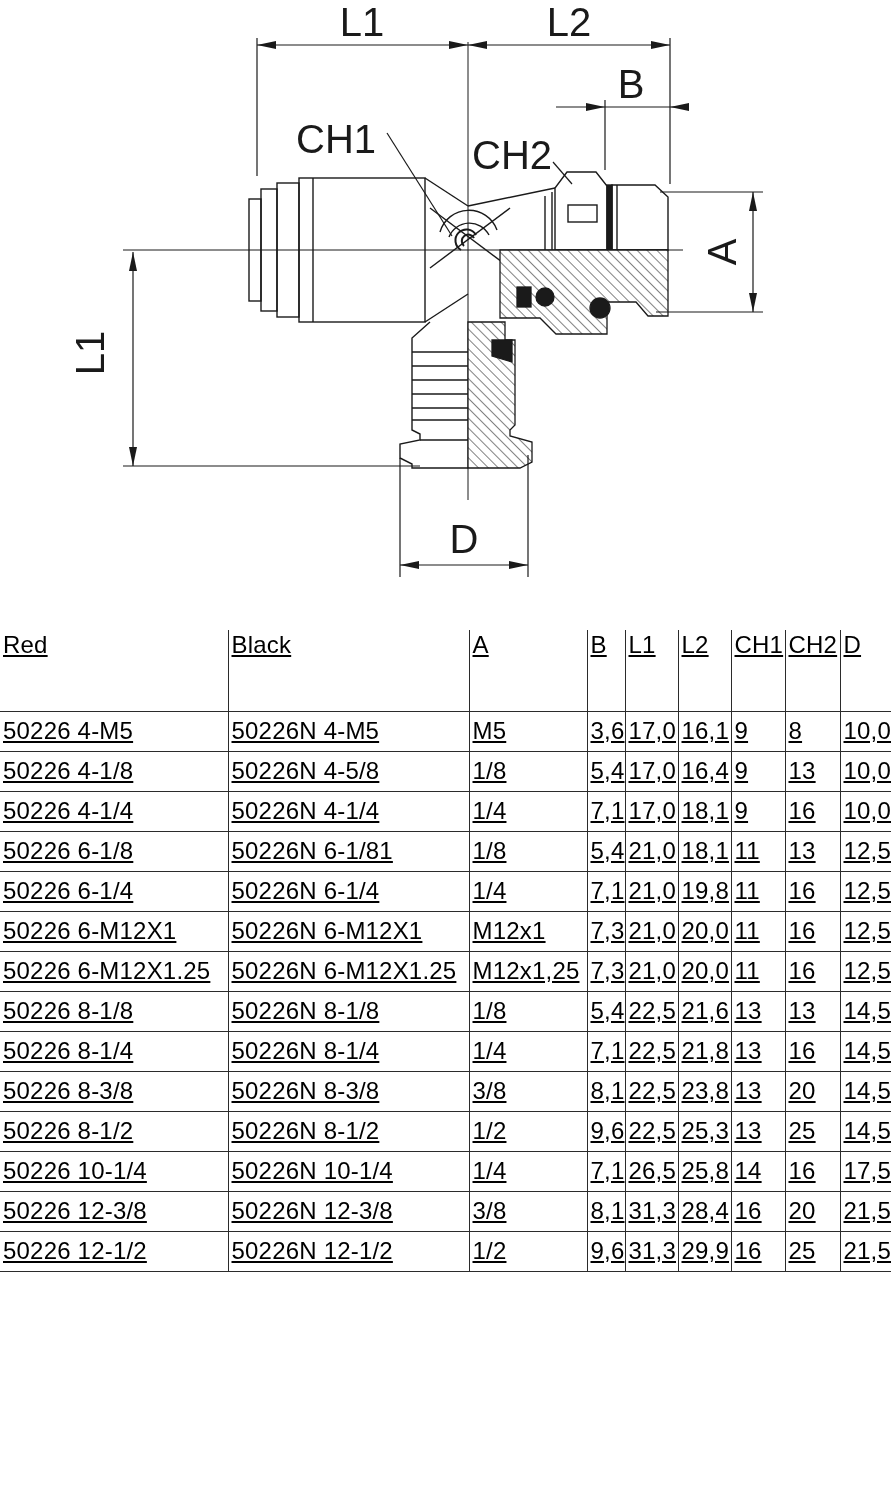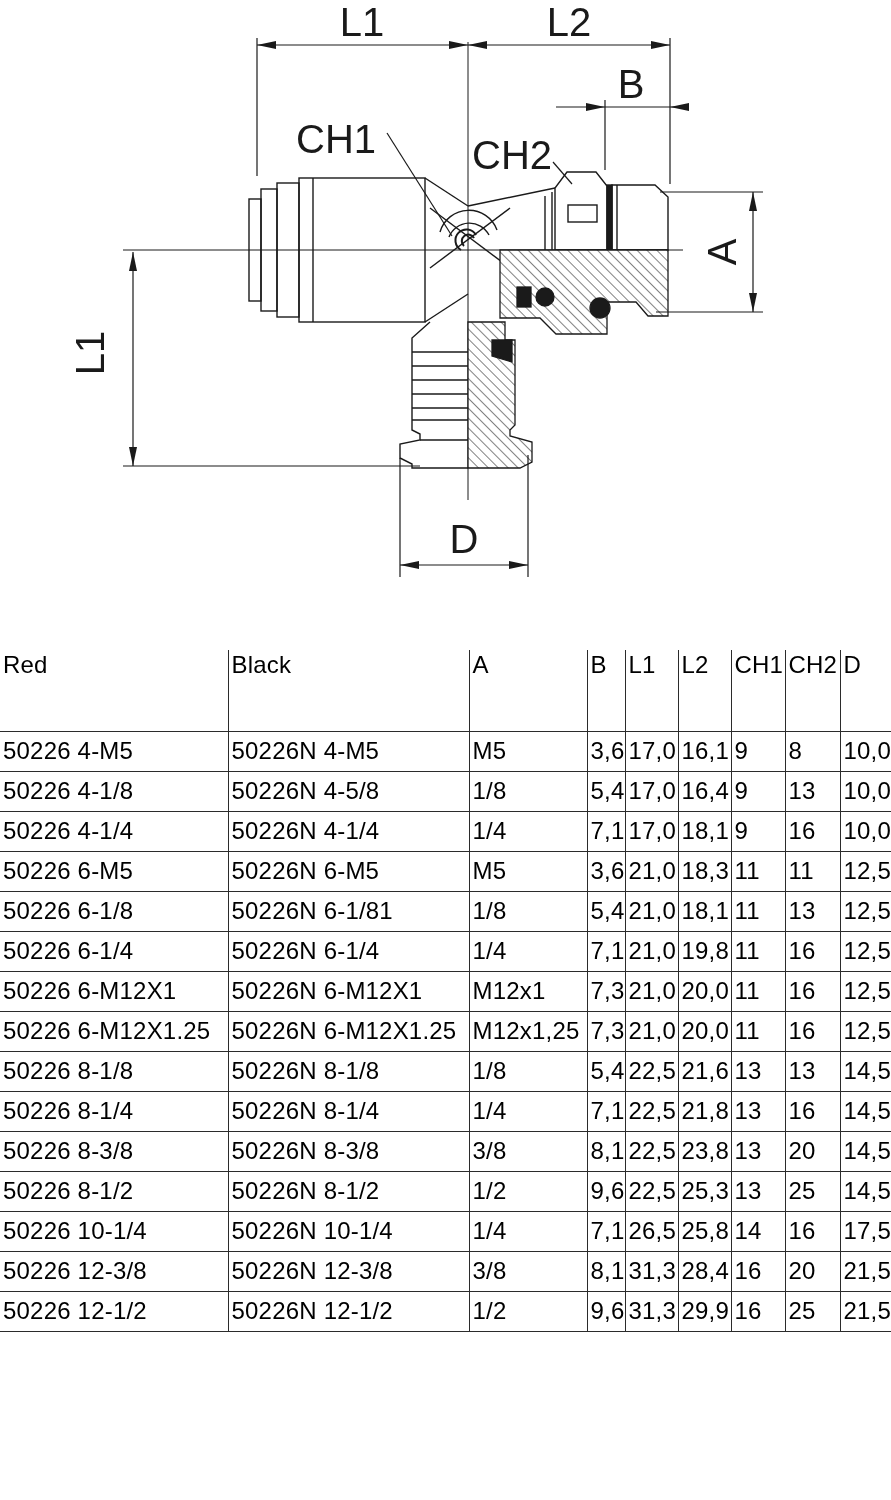--- a/index.html
+++ b/index.html
@@ -23,21 +23,22 @@
     font-family: "Liberation Sans", sans-serif;
     fill: #1a1a1a;
   }
   .dim-label { font-size: 40px; }
   .spec-table {
     width: 891px;
     border-collapse: collapse;
     table-layout: fixed;
     font-size: 24px;
     letter-spacing: 0.2px;
-    margin-top: 20px;
+    margin-top: 0;
+    text-decoration: underline;
   }
   .spec-table th {
     font-weight: normal;
     text-align: left;
     vertical-align: top;
     height: 80px;
     padding: 1px 0 0 3px;
     overflow: hidden;
     white-space: nowrap;
   }
@@ -233,31 +234,20 @@
         <td>50226N 4-1/4</td>
         <td>1/4</td>
         <td>7,1</td>
         <td>17,0</td>
         <td>18,1</td>
         <td>9</td>
         <td>16</td>
         <td>10,0</td>
       </tr>
       <tr>
-        <td>50226 6-M5</td>
-        <td>50226N 6-M5</td>
-        <td>M5</td>
-        <td>3,6</td>
-        <td>21,0</td>
-        <td>18,3</td>
-        <td>11</td>
-        <td>11</td>
-        <td>12,5</td>
-      </tr>
-      <tr>
         <td>50226 6-1/8</td>
         <td>50226N 6-1/81</td>
         <td>1/8</td>
         <td>5,4</td>
         <td>21,0</td>
         <td>18,1</td>
         <td>11</td>
         <td>13</td>
         <td>12,5</td>
       </tr>

